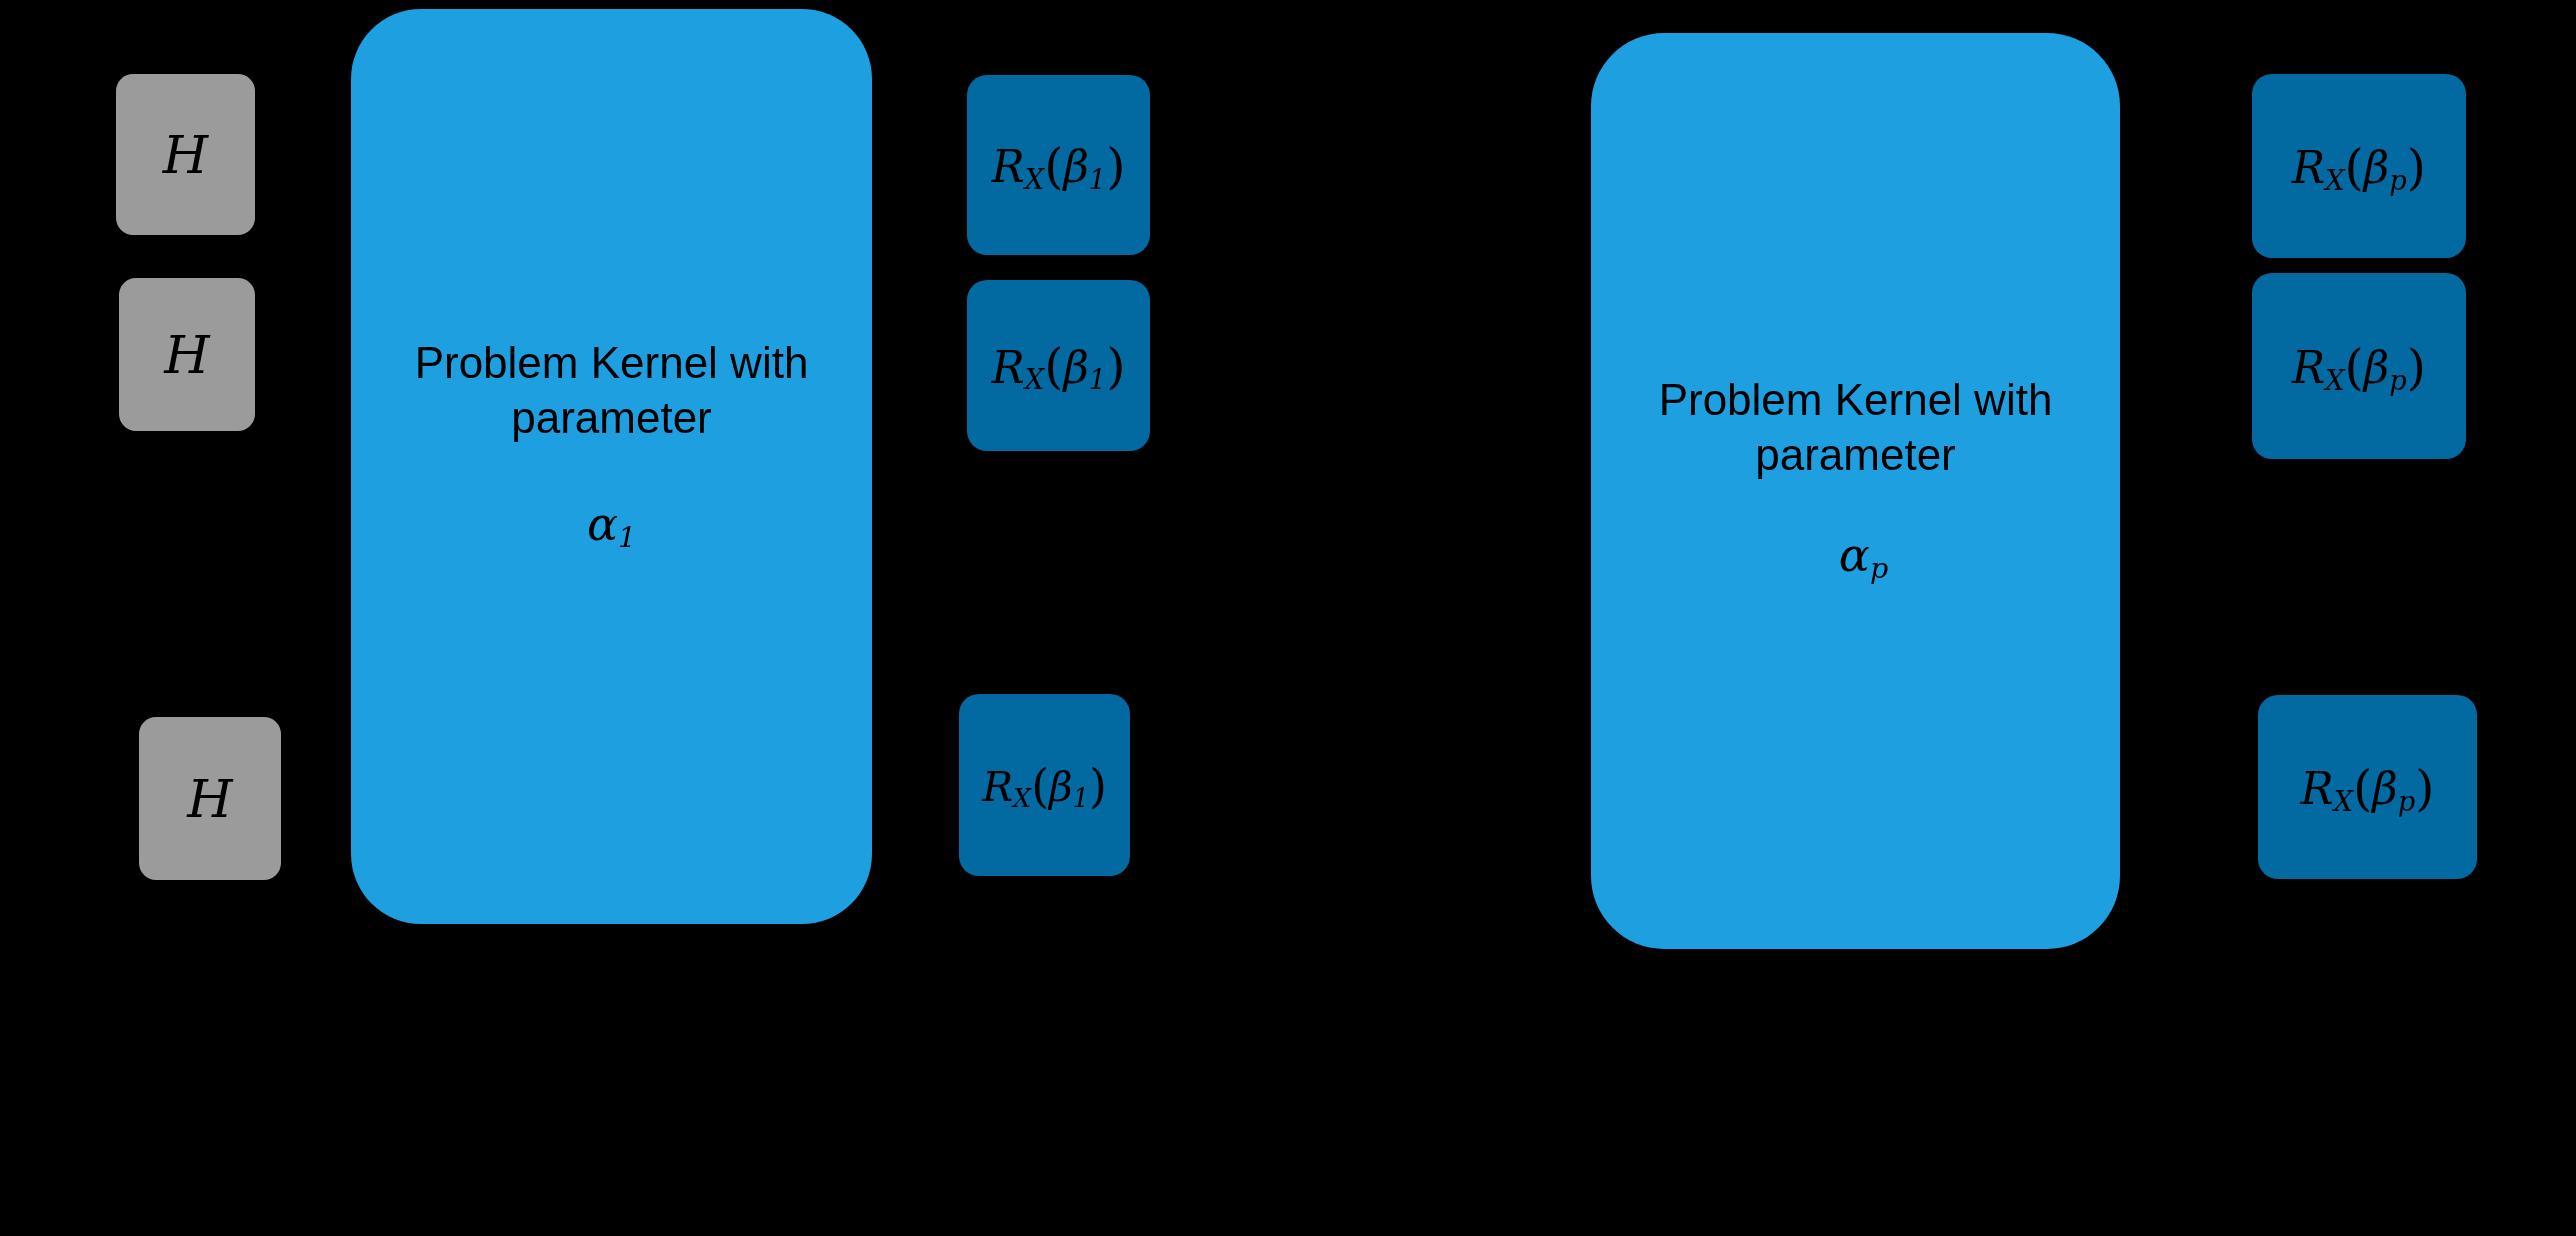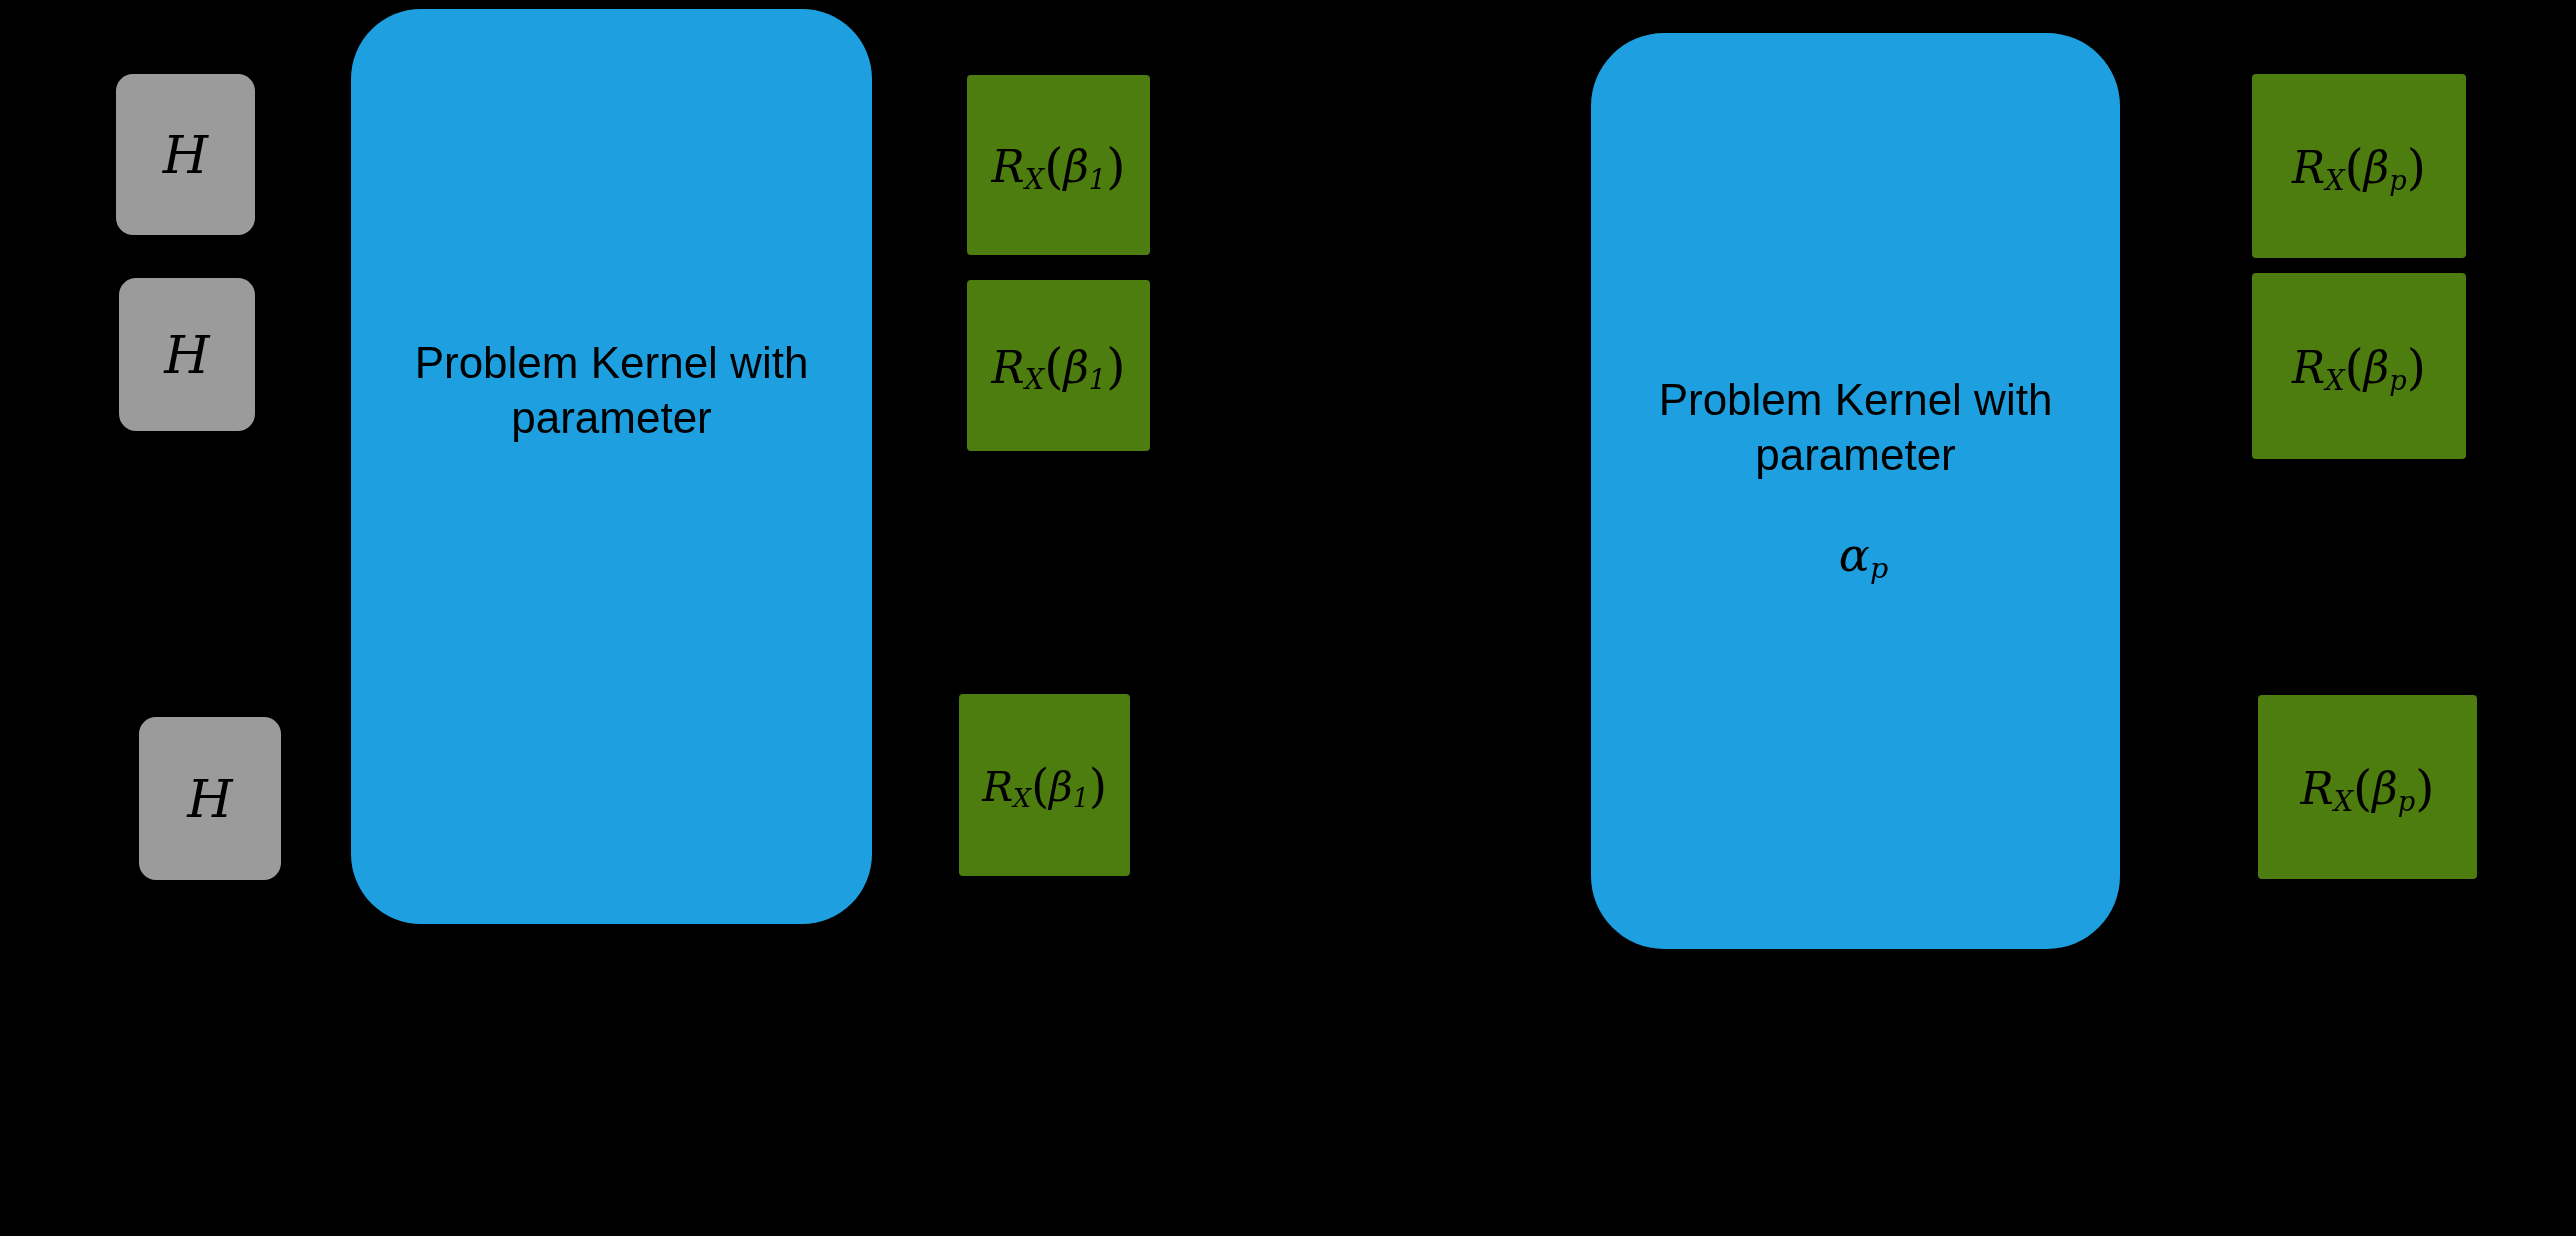--- a/index.html
+++ b/index.html
@@ -16,22 +16,22 @@
     display:flex;
     align-items:center;
     justify-content:center;
     white-space:nowrap;
   }
   .h-gate{
     background:#9b9b9b;
     border-radius:17px;
   }
   .rx-gate{
-    background:#4d7c0f;
-    border-radius:4px;
+    background:#0369a1;
+    border-radius:20px;
   }
   .kernel{
     background:#1ea0e0;
     border-radius:70px;
   }
   .math{
     font-family:"DejaVu Serif", serif;
     font-style:italic;
     color:#000000;
   }
@@ -80,20 +80,23 @@
 
   <div class="box h-gate" style="left:139px; top:717px; width:142px; height:163px;">
     <span class="math gate-h">H</span>
   </div>
 
   <div class="box kernel" style="left:351px; top:9.2px; width:521px; height:915px;">
     <div class="kernel-title" style="top:326px;">
       <div>Problem Kernel with</div>
       <div>parameter</div>
     </div>
+    <div class="kernel-alpha math" style="top:488px;">
+      <span>α</span><span class="sub">1</span>
+    </div>
   </div>
 
   <div class="box rx-gate" style="left:967px; top:75px; width:183px; height:180px;">
     <span class="math rx-main"><span>R</span><span class="sub">X</span><span class="paren">(</span><span>β</span><span class="sub">1</span><span class="paren">)</span></span>
   </div>
 
   <div class="box rx-gate" style="left:967px; top:280px; width:183px; height:171px;">
     <span class="math rx-main"><span>R</span><span class="sub">X</span><span class="paren">(</span><span>β</span><span class="sub">1</span><span class="paren">)</span></span>
   </div>
 

